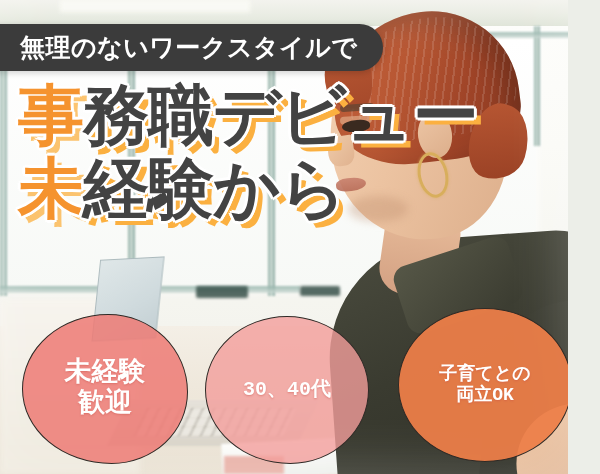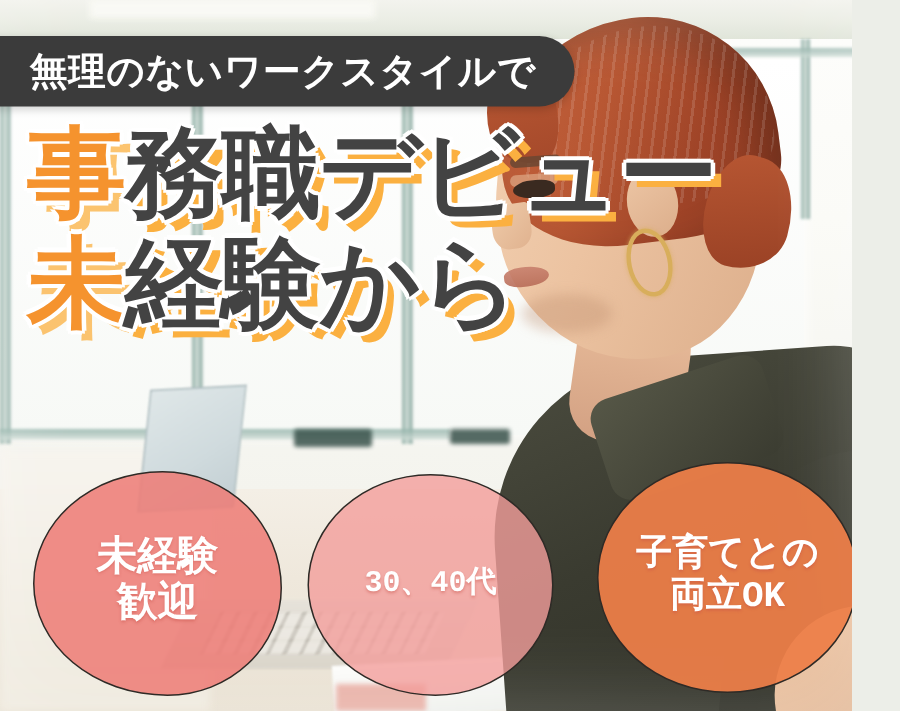--- a/index.html
+++ b/index.html
@@ -259,21 +259,21 @@
   .badge-2{
     left:205px;top:16px;width:162px;height:146px;
     border-radius:50% 50% 48% 52%/50% 50% 50% 50%;
     background:rgba(243,157,155,.80);
     font-size:20px;
   }
   .badge-3{
     left:398px;top:8px;width:172px;height:152px;
     border-radius:50% 50% 50% 50%/50% 50% 50% 50%;
     background:rgba(237,126,72,.94);
-    font-size:24px;
+    font-size:18px;
   }
 </style>
 </head>
 <body>
 
 <div class="banner-root">
 
   <div class="photo">
 
     <div class="ceiling"></div>

